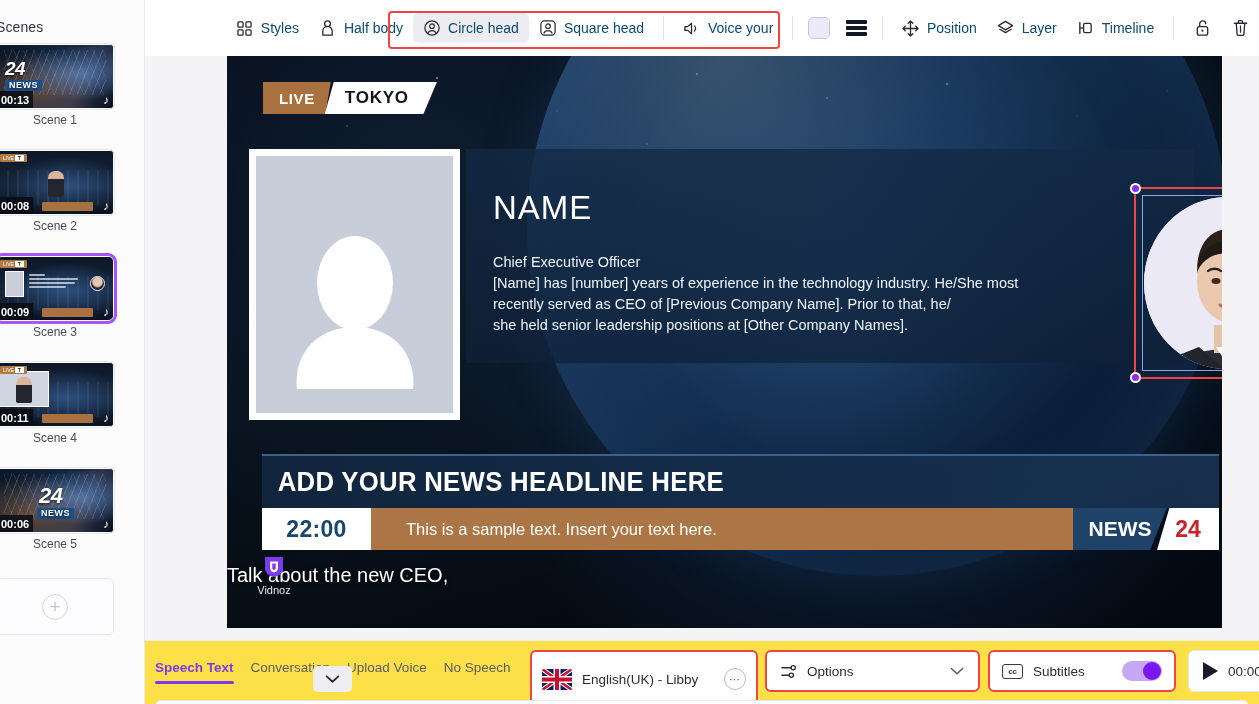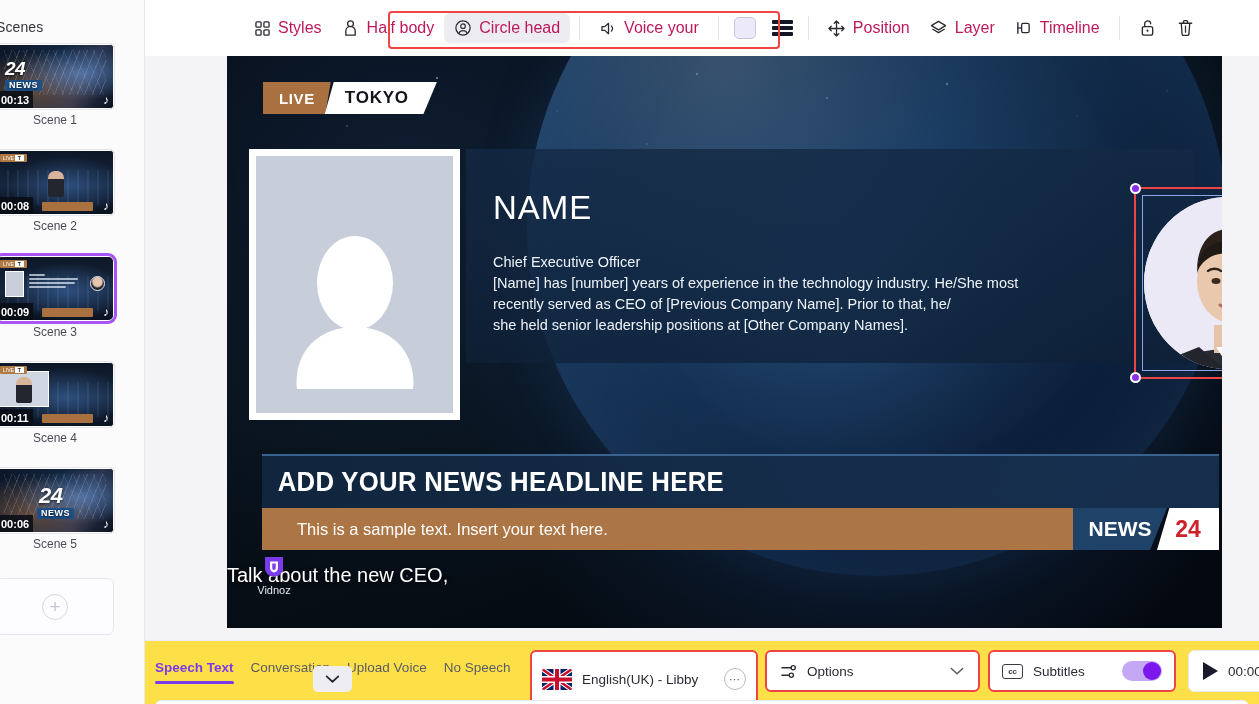--- a/index.html
+++ b/index.html
@@ -116,21 +116,21 @@
   }
 
   
   #toolbar {
     position:absolute; left:145px; top:0; width:1114px; height:56px;
     background:#fff; display:flex; align-items:center;
   }
   .tb-item {
     display:flex; align-items:center; gap:7px; height:30px;
     padding:0 10px; border-radius:6px; cursor:pointer;
-    font-size:16px; color:#be185d; white-space:nowrap;
+    font-size:14px; color:#0c4a6e; white-space:nowrap;
   }
   .tb-item.active { background:#ececf1; }
   .tb-sep { width:1px; height:24px; background:#e4e4ec; margin:0 9px; }
   .tb-icon { display:flex; align-items:center; justify-content:center; width:18px; height:18px; }
   .tb-icon svg { display:block; }
   #hl-style-group {
     position:absolute; left:243px; top:11px; width:392px; height:38px;
     border:2px solid #ef4444; border-radius:4px; pointer-events:none;
   }
   #color-swatch {
@@ -430,20 +430,30 @@
       <span class="tb-icon">
         <svg width="16" height="16" viewBox="0 0 18 18">
             <circle cx="9" cy="9" r="8" fill="none" stroke="#2a2a33" stroke-width="1.4"></circle>
             <circle cx="9" cy="7" r="2.6" fill="none" stroke="#2a2a33" stroke-width="1.3"></circle>
             <path d="M4.2 15.2a5.2 5.2 0 0 1 9.6 0" fill="none" stroke="#2a2a33" stroke-width="1.3"></path>
           </svg>
       </span>
       <span>Circle head</span>
     </div>
 
+    <div class="tb-item">
+      <span class="tb-icon">
+        <svg width="16" height="16" viewBox="0 0 18 18">
+            <rect x="1" y="1" width="16" height="16" rx="4" fill="none" stroke="#2a2a33" stroke-width="1.4"></rect>
+            <circle cx="9" cy="7" r="2.6" fill="none" stroke="#2a2a33" stroke-width="1.3"></circle>
+            <path d="M4.2 15.2a5.2 5.2 0 0 1 9.6 0" fill="none" stroke="#2a2a33" stroke-width="1.3"></path>
+          </svg>
+      </span>
+      <span>Square head</span>
+    </div>
 
     <div class="tb-sep"></div>
 
     <div class="tb-item">
       <span class="tb-icon">
         <svg width="17" height="15" viewBox="0 0 18 16">
             <path d="M2 6h3l4-3.5v11L5 10H2z" fill="none" stroke="#2a2a33" stroke-width="1.4" stroke-linejoin="round"></path>
             <path d="M12 5.2a4 4 0 0 1 0 5.6" fill="none" stroke="#2a2a33" stroke-width="1.3" stroke-linecap="round"></path>
           </svg>
       </span>
@@ -593,20 +603,21 @@
 
         <div class="handle" style="left:-6px;  bottom:-6px;"></div>
 
       </div>
 
       <div id="headline-bar">
         <div id="headline-text">ADD YOUR NEWS HEADLINE HERE</div>
       </div>
 
       <div id="ticker">
+        <div id="ticker-time">22:00</div>
         <div id="ticker-msg">This is a sample text. Insert your text here.</div>
         <div id="ticker-brand">
           <div id="brand-news">NEWS</div>
           <div id="brand-24">24</div>
         </div>
       </div>
 
       <div id="subtitle">Talk about the new CEO,</div>
 
       <div id="vidnoz">

